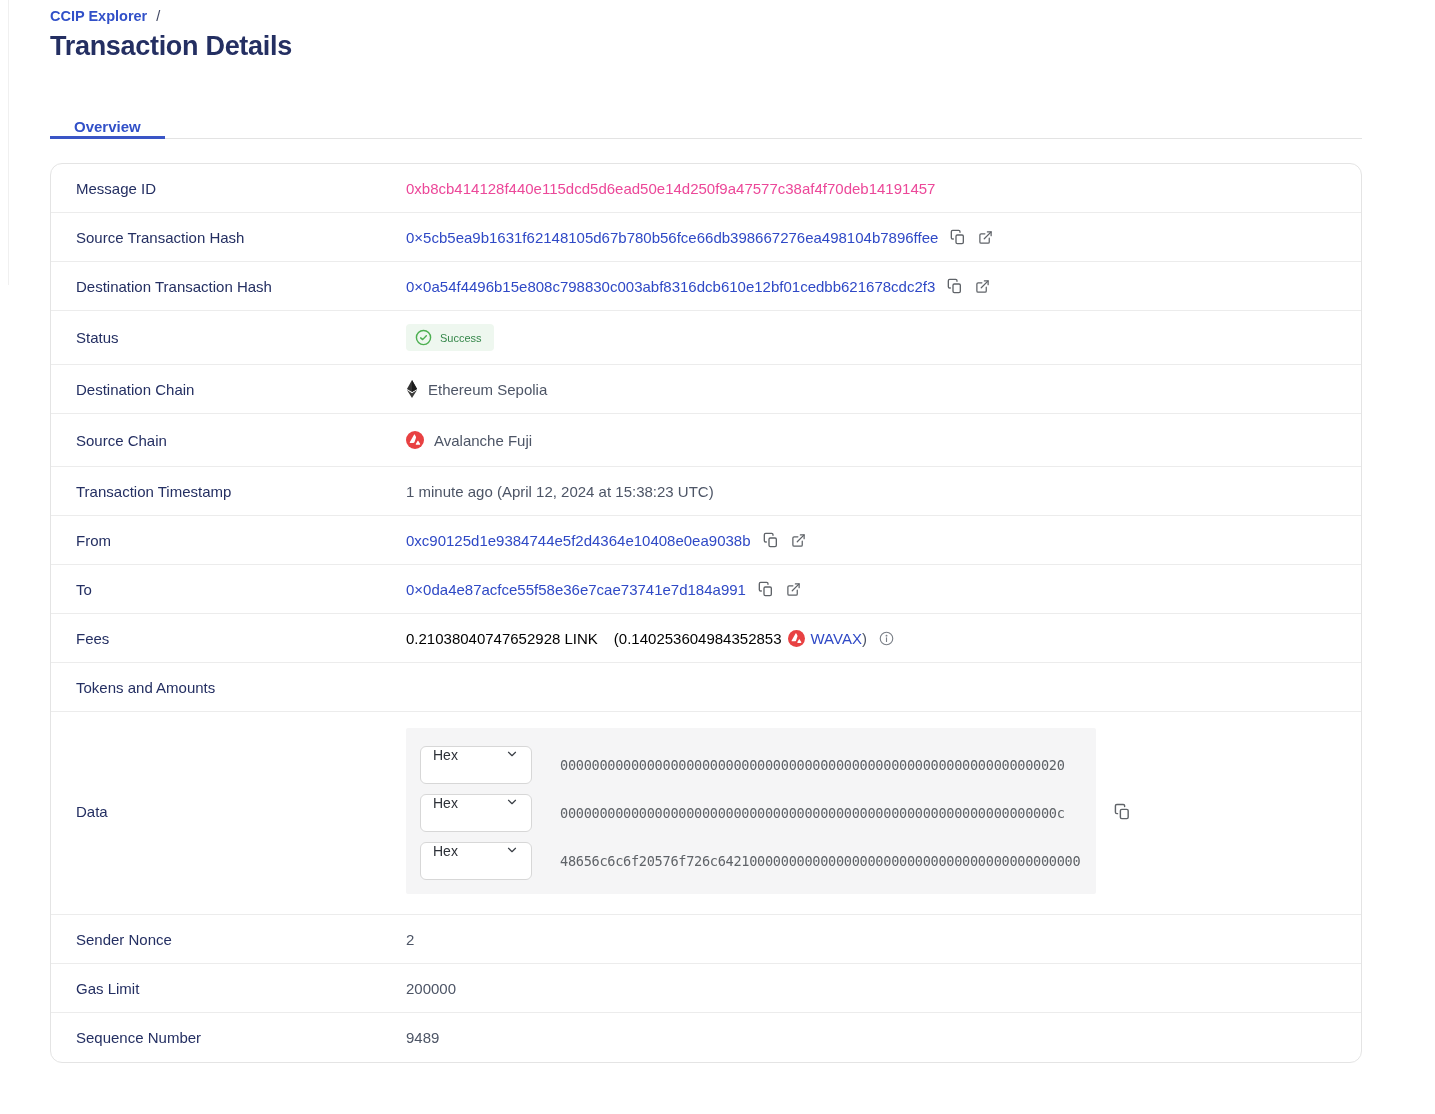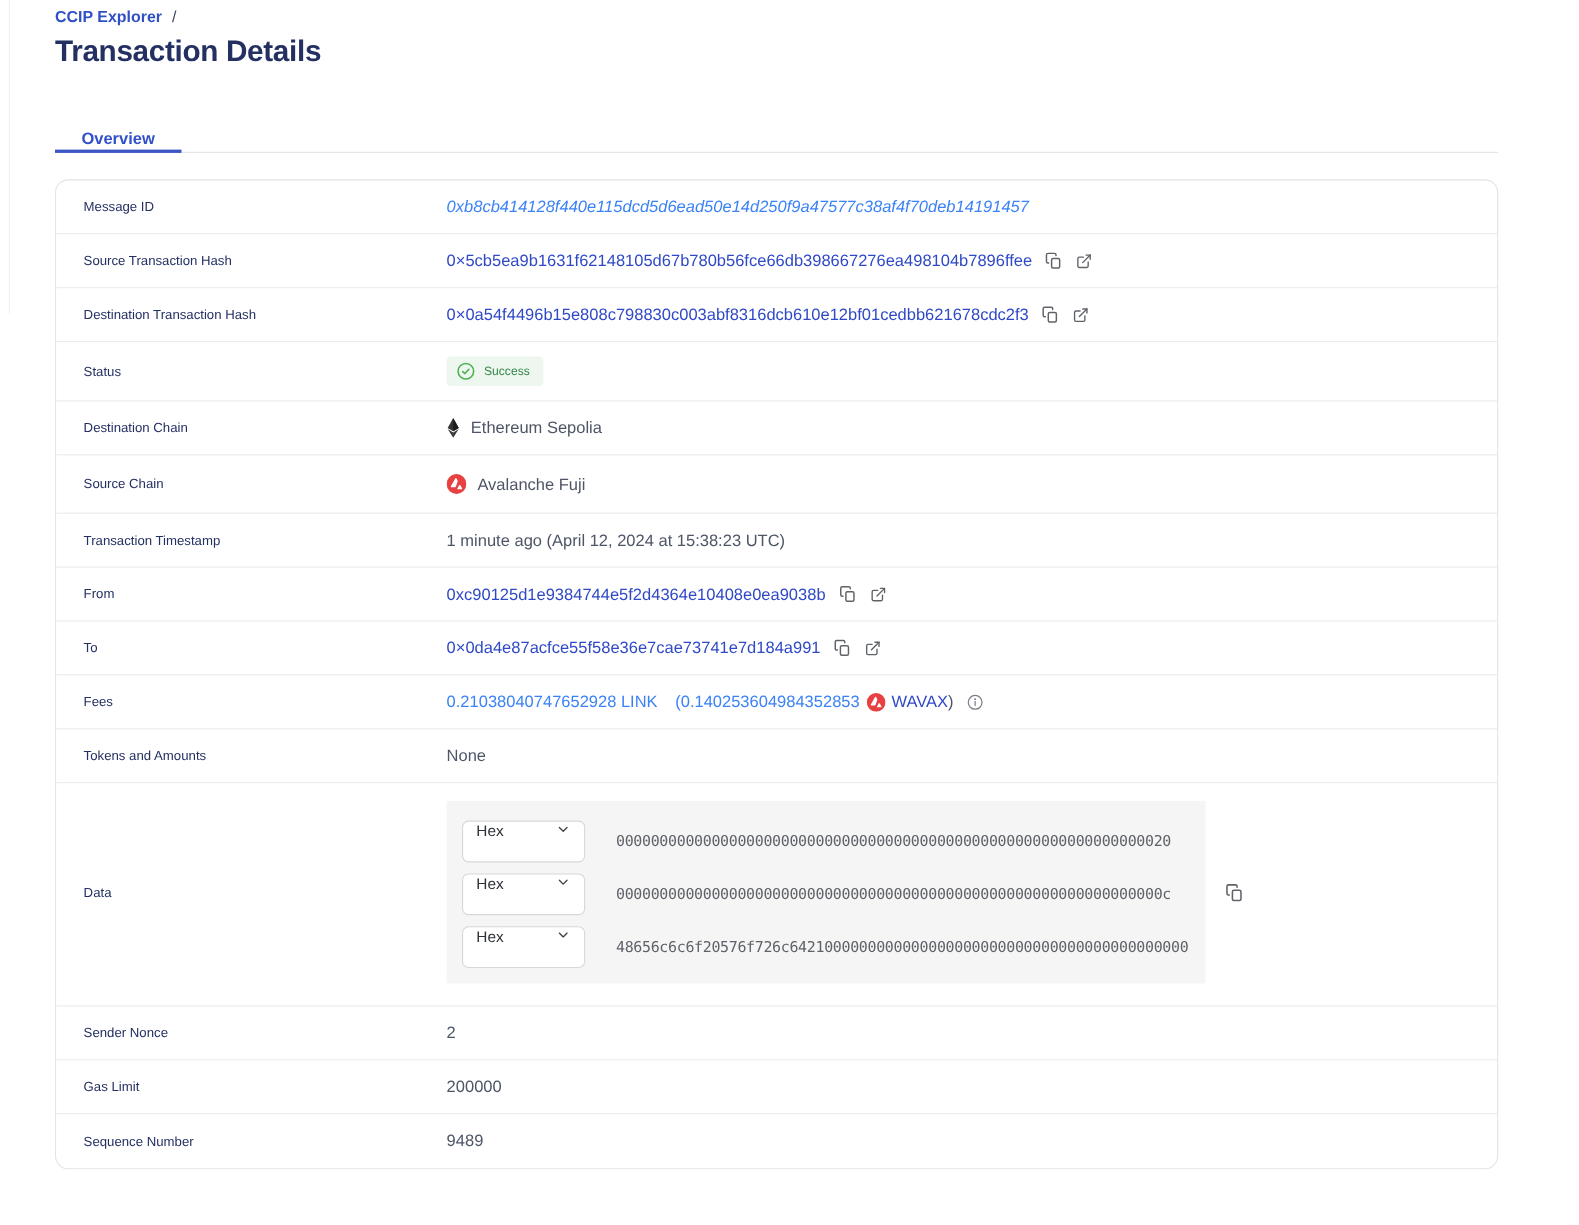--- a/index.html
+++ b/index.html
@@ -39,44 +39,44 @@
   .card {
     margin-top: 24px; border: 1px solid #e4e4e4; border-radius: 12px;
     background: #fff; overflow: hidden;
   }
   .row {
     display: flex; align-items: center; min-height: 49px;
     border-bottom: 1px solid #ececec; padding: 0 0 0 25px;
   }
   .row:last-child { border-bottom: none; }
   .row-label {
-    width: 330px; flex: none; color: #242f62; font-size: 12px; font-weight: 500;
+    width: 330px; flex: none; color: #242f62; font-size: 15px; font-weight: 500;
   }
   .row-value {
     display: flex; align-items: center; font-size: 15px; color: #4d5566;
     flex: 1; gap: 8px;
   }
-  .hash-plain { color: #3b82f6; font-style: italic; }
+  .hash-plain { color: #ec4899; }
   a.hash-link { color: #2f49c6; text-decoration: none; cursor: pointer; }
   .icon-btn {
     display: inline-flex; align-items: center; justify-content: center;
     cursor: pointer; background: none; border: none; padding: 0; margin-left: 4px;
   }
 
   
   .status-badge {
     display: inline-flex; align-items: center; gap: 8px;
     background: #eef7ef; color: #35874a; font-size: 11px; font-weight: 500;
     padding: 5px 12px 5px 9px; border-radius: 4px;
   }
 
   .chain { display: inline-flex; align-items: center; gap: 10px; }
 
   
-  .fees-text { color: #3b82f6; }
+  .fees-text { color: #000000; }
   .fees-gap { width: 4px; }
   a.token-link { color: #2f49c6; text-decoration: none; cursor: pointer; }
   .fees-paren { color: #4d5566; }
 
   
   .row.data-row { padding-top: 16px; padding-bottom: 20px; }
   .data-wrap { display: flex; align-items: center; flex: 1; }
   .data-box {
     background: #f5f5f6; border-radius: 2px; width: 690px;
     padding: 18px 14px 14px 14px; display: flex; flex-direction: column; gap: 10px;
@@ -279,23 +279,20 @@
             <circle cx="12" cy="12" r="10"></circle>
               <line x1="12" y1="10.8" x2="12" y2="16.6"></line>
               <circle cx="12" cy="7.4" r="0.6" fill="#7a7f87"></circle>
           </svg>
         </span>
       </div>
     </div>
 
     <div class="row">
       <div class="row-label">Tokens and Amounts</div>
-      <div class="row-value">
-        <span>None</span>
-      </div>
     </div>
 
     <div class="row data-row">
       <div class="row-label">Data</div>
       <div class="data-wrap">
         <div class="data-box">
 
           <div class="data-line">
             <div class="hex-select">
               <span class="sel-label">Hex</span>

